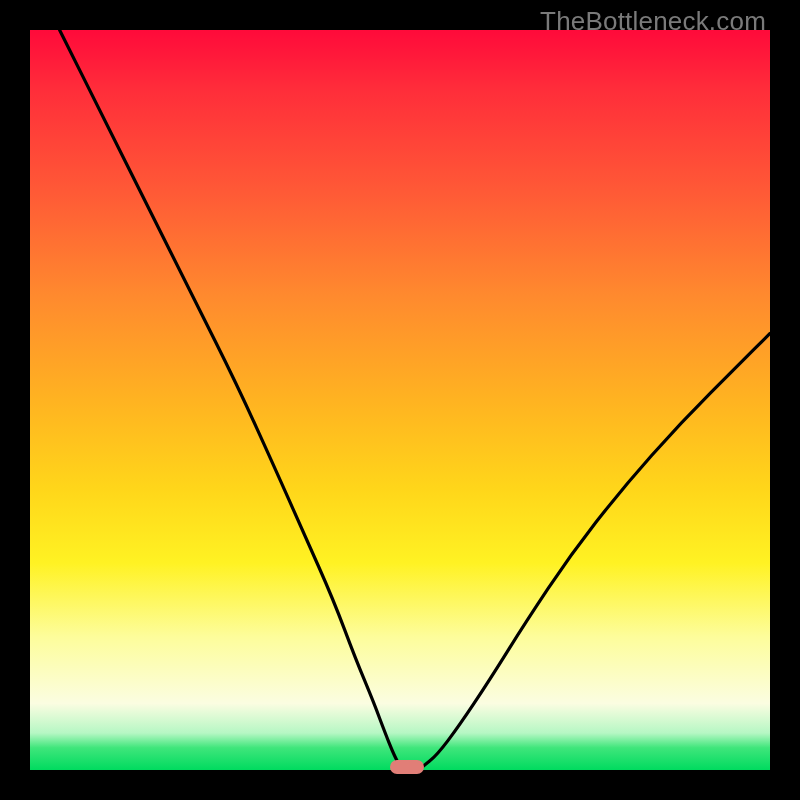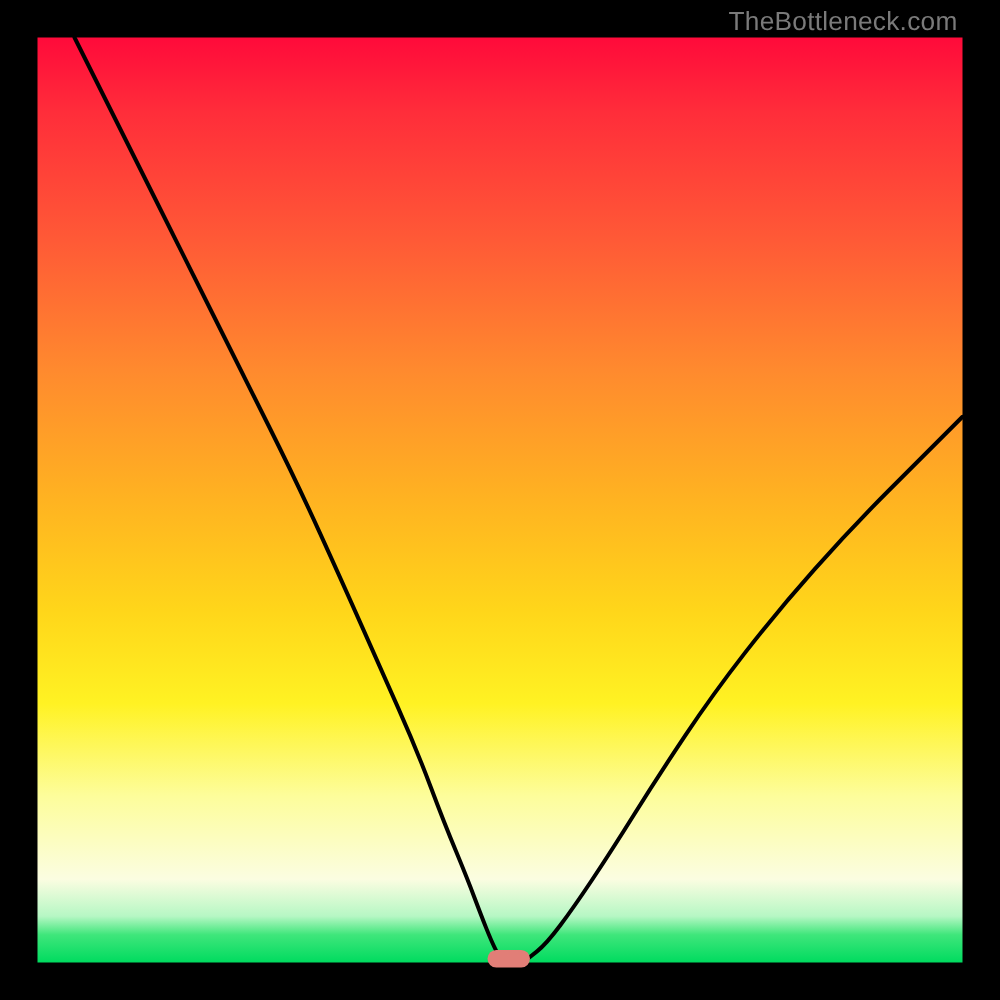--- a/index.html
+++ b/index.html
@@ -38,21 +38,21 @@
       #b6f7c4 95%,
       #3fe67b 97%,
       #00db5f 100%
     );
   }
   .watermark {
     position: absolute;
     top: 6px;
     right: 34px;
     color: #7a7a7a;
-    font-size: 21px;
+    font-size: 26px;
     letter-spacing: 0.2px;
     user-select: none;
   }
   svg.curve {
     position: absolute;
     left: 0; top: 0;
     width: 740px; height: 740px;
     overflow: visible;
   }
   .marker {

